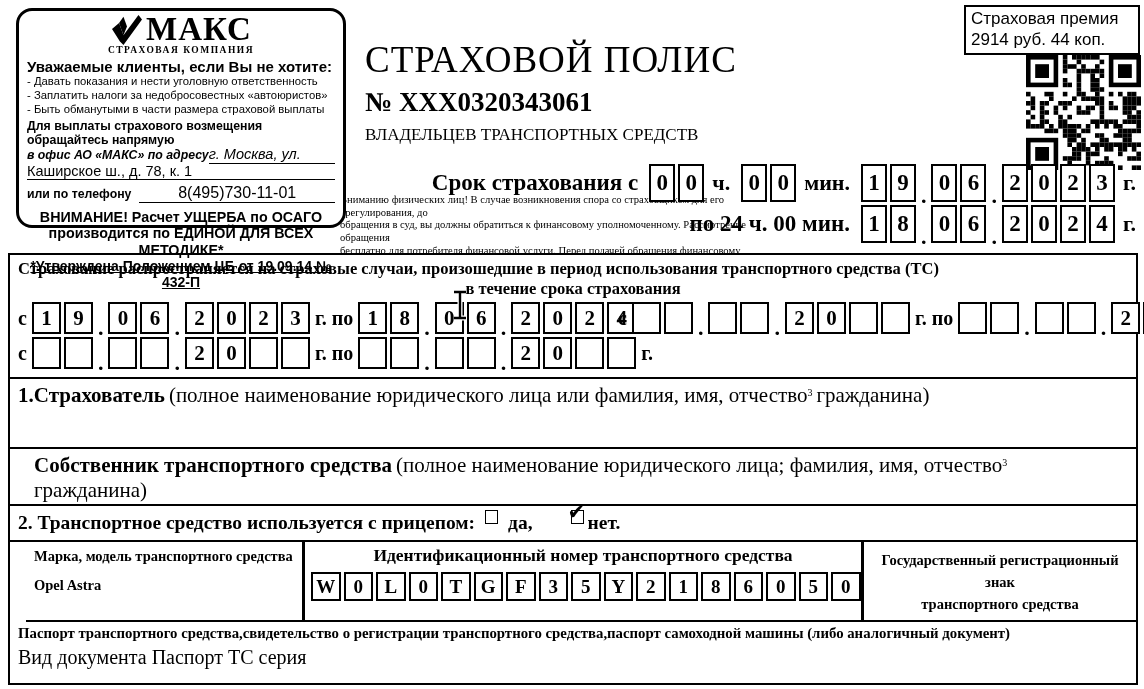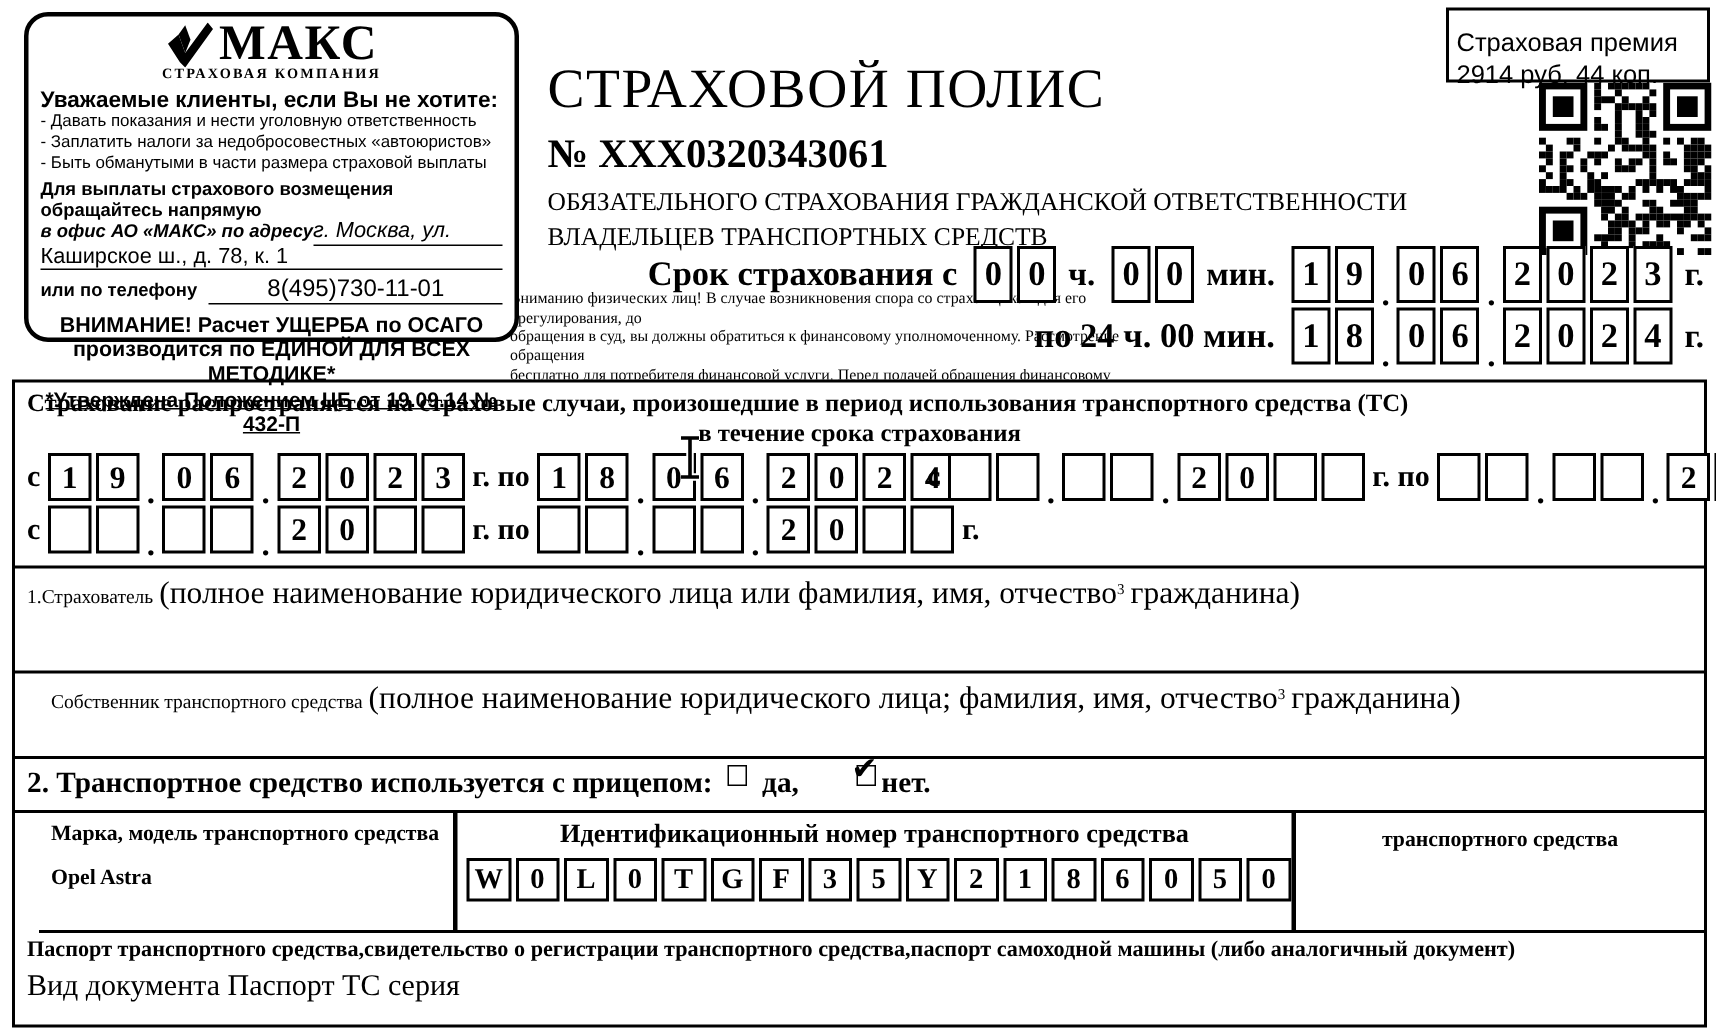--- a/index.html
+++ b/index.html
@@ -32,21 +32,21 @@
   .attention-note { text-align:center; font-weight:bold; font-size:14px;text-decoration:underline; }
 
   .title-block { position:absolute; left:365px; top:38px; z-index:1; }
   .doc-title { font-size:37px; letter-spacing:1px; font-weight:normal; }
   .doc-number { font-size:27px; font-weight:bold; margin-top:6px; }
   .doc-sub { font-size:17px; line-height:1.35; margin-top:6px; }
 
   .premium-box {
     position:absolute; left:964px; top:5px; width:176px; height:50px;
     border:2px solid #000; font-family:"Liberation Sans", sans-serif;
-    font-size:17px; line-height:1.25; padding:11px 5px; z-index:2; background:#fff;
+    font-size:17px; line-height:1.25; padding:1px 5px; z-index:2; background:#fff;
   }
   .qr-box { position:absolute; left:1026px; top:55px; width:115px; height:115px; }
 
   
   .term-row { position:absolute; right:8px; display:flex; align-items:center; gap:5px; z-index:3; }
   .term-row1 { top:164px; }
   .term-row2 { top:205px; }
   .term-label { font-weight:bold; font-size:23px; white-space:nowrap; margin-right:6px; }
   .cells { display:inline-flex; gap:3px; }
   .cell {
@@ -73,21 +73,21 @@
   .usage-h2 { font-weight:bold; font-size:16.5px;text-align:center; }
   .usage-rows { margin-top:2px; }
   .usage-row { display:flex; margin-top:3px; }
   .date-half { display:flex; align-items:center; gap:5px; width:562px; }
   .date-label { font-weight:bold; font-size:20px; white-space:nowrap; }
   .usage-cells .cell { width:29px; height:32px; font-size:21px; }
   .half-indent { margin-left:38px; }
 
   .sec-insurer { height:70px; padding:4px 8px; }
   .sec-owner { height:57px; padding:4px 24px; }
-  .sec-label-b { font-weight:normal; font-size:13px;margin-top:36px; }
+  .sec-label-b { font-weight:bold; font-size:21px;margin-top:36px; }
   .sec-label-n { font-weight:normal; font-size:21px; }
   sup { font-size:10px; }
 
   .sec-trailer { height:36px; padding:3px 8px; display:flex; align-items:center; gap:10px; }
   .trailer-label { font-weight:bold; font-size:19.5px; }
   .cb { display:inline-block; width:13px; height:14px; border:1.5px solid #000; background:#fff; position:relative; top:-4px; }
   .cb-wrap { position:relative; display:inline-block; }
   .cb-check { position:absolute; left:-3px; top:-14px; font-size:21px; font-weight:bold; font-family:"DejaVu Sans", sans-serif; }
   .cb-opt-label { font-weight:bold; font-size:19.5px; }
   .trailer-gap { width:18px; }
@@ -139,21 +139,20 @@
       </div>
       <div class="attention">ВНИМАНИЕ!  Расчет УЩЕРБА по ОСАГО</div>
       <div class="attention" style="margin-top:0;">производится по ЕДИНОЙ ДЛЯ ВСЕХ МЕТОДИКЕ*</div>
       <div class="attention-note">*Утверждена Положением ЦБ от 19.09.14 № 432-П</div>
     </div>
 
     <div class="title-block">
       <div class="doc-title">СТРАХОВОЙ ПОЛИС</div>
       <div class="doc-number">№ XXX0320343061</div>
       <div class="doc-sub">
-        <div>ОБЯЗАТЕЛЬНОГО СТРАХОВАНИЯ ГРАЖДАНСКОЙ ОТВЕТСТВЕННОСТИ</div>
         <div>ВЛАДЕЛЬЦЕВ ТРАНСПОРТНЫХ СРЕДСТВ</div>
       </div>
     </div>
 
     <div class="premium-box">
       <div>Страховая премия</div>
       <div>2914 руб. 44 коп.</div>
     </div>
     <div class="qr-box"><svg width="115" height="115" viewBox="0 0 125 125" fill="#000">
           <rect x="40" y="0" width="5" height="5"></rect>
@@ -620,20 +619,21 @@
             <span class="cell">2</span>
             <span class="cell">1</span>
             <span class="cell">8</span>
             <span class="cell">6</span>
             <span class="cell">0</span>
             <span class="cell">5</span>
             <span class="cell">0</span>
           </div>
       </div>
       <div class="veh-col3">
+        <div>Государственный регистрационный знак</div>
         <div>транспортного средства</div>
       </div>
     </div>
 
     <div class="sec sec-document">
       <div class="doc-sec-label">Паспорт транспортного средства,свидетельство о регистрации транспортного средства,паспорт самоходной машины (либо аналогичный документ)</div>
       <div class="doc-sec-value">Вид документа Паспорт ТС серия</div>
     </div>
   </div>
 

